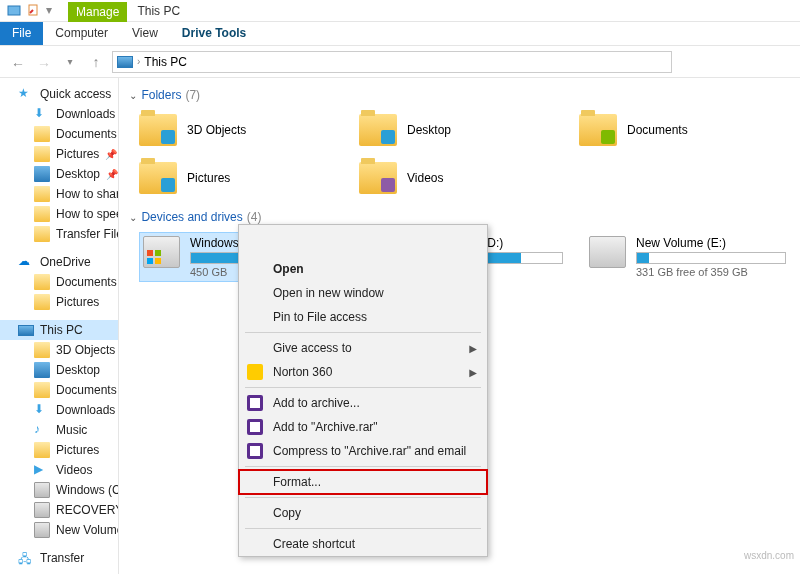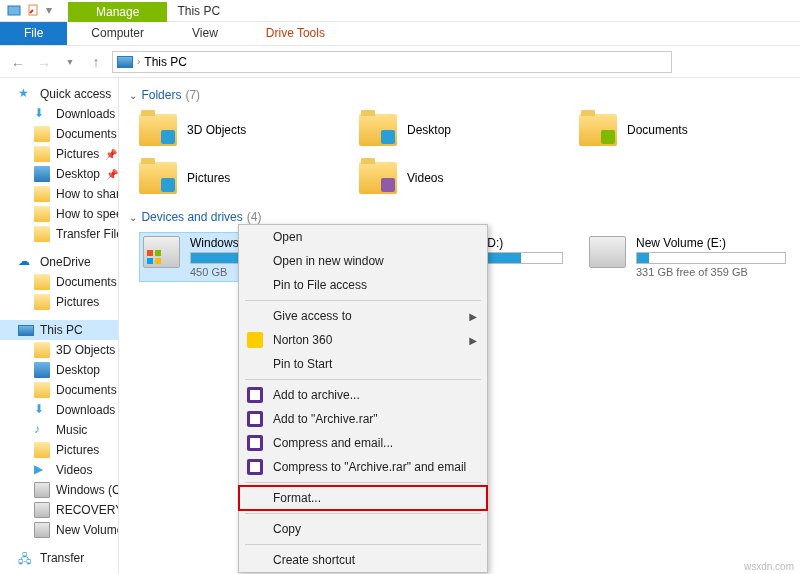--- a/index.html
+++ b/index.html
@@ -3,28 +3,28 @@
 <meta charset="utf-8">
 <style>
 * { margin: 0; padding: 0; box-sizing: border-box; font-family: "Segoe UI", Tahoma, sans-serif; font-size: 12px; }
 body { width: 800px; height: 574px; background: #fff; overflow: hidden; position: relative; }
 
 
 .titlebar { height: 22px; display: flex; align-items: center; border-bottom: 1px solid #e5e5e5; }
 .qat { display: flex; gap: 4px; padding: 0 6px; align-items: center; }
 .qat-icon { width: 16px; height: 16px; display: inline-block; }
 .title-tabs { display: flex; align-items: flex-end; height: 22px; }
-.ttab { padding: 3px 28px; font-size: 12px; color: #444; }
+.ttab { padding: 3px 8px; font-size: 12px; color: #444; }
 .ttab.manage { background: #7fba00; color: #fff; }
 .title-text { padding-left: 10px; color: #333; }
 
 .ribbon { height: 24px; display: flex; align-items: stretch; border-bottom: 1px solid #e5e5e5; }
-.ribbon .rtab { padding: 4px 24px; color: #333; }
+.ribbon .rtab { padding: 4px 12px; color: #333; }
 .ribbon .rtab.file { background: #1979ca; color: #fff; }
-.ribbon .rtab.drive { color: #c2410c; }
+.ribbon .rtab.drive { color: #0c4a6e; font-weight: bold; }
 
 
 .addrbar { height: 32px; display: flex; align-items: center; gap: 6px; padding: 0 8px; border-bottom: 1px solid #e5e5e5; }
 .nav-btn { width: 20px; height: 20px; color: #888; display:flex; align-items:center; justify-content:center; font-size: 14px; }
 .addrbox { flex: 0 0 560px; height: 22px; border: 1px solid #ccc; display: flex; align-items: center; padding: 0 4px; gap: 4px; }
 .addrbox .pc-ico { width: 16px; height: 12px; background: linear-gradient(#6fb7e8,#2a7ab8); border:1px solid #2a7ab8; }
 
 .body { display: flex; height: calc(574px - 22px - 24px - 32px); }
 
 
@@ -68,30 +68,30 @@
   linear-gradient(#00a4ef,#00a4ef) 0 8px/6px 6px no-repeat,
   linear-gradient(#ffb900,#ffb900) 8px 8px/6px 6px no-repeat; }
 .drive-info { flex:1; display:flex; flex-direction:column; gap:2px; }
 .drive-bar { width: 150px; height: 12px; border:1px solid #bbb; background:#fff; position:relative; }
 .drive-bar .fill { position:absolute; top:0; left:0; bottom:0; background:#26a0da; }
 .drive-sub { color:#666; font-size:11px; }
 
 
 .ctx { position:absolute; left:238px; top:224px; width:250px; background:#f2f2f2; border:1px solid #bfbfbf; box-shadow:2px 2px 6px rgba(0,0,0,0.25); z-index:10; }
 .ctx-item { display:flex; align-items:center; height:24px; padding:0 10px 0 34px; position:relative; color:#222; }
-.ctx-item.bold { font-weight:400; }
+.ctx-item.bold { font-weight:700;margin-top:32px; }
 .ctx-item .arrow { margin-left:auto; color:#555; font-size:10px; }
 .ctx-item .cico { position:absolute; left:8px; width:16px; height:16px; border-radius:2px; }
 .ctx-sep { height:1px; background:#d0d0d0; margin:3px 6px; }
 .ctx-item.highlight { outline:2px solid #d40000; outline-offset:-1px; }
 .cico.norton { background:#ffcc00; }
 .cico.rar { background:#5b2d8e; position:absolute; }
 .cico.rar::after{ content:""; position:absolute; inset:3px 3px 3px 3px; background:#fff; }
 
-.watermark { position:absolute; right:6px; bottom:2px; color:#bbb; font-size:10px; }
+.watermark { position:absolute; right:6px; bottom:13px; color:#bbb; font-size:10px; }
 </style>
 </head>
 <body>
 
 <div class="titlebar">
   <div class="qat">
     <span class="qat-icon"><svg width="16" height="16">
           <rect x="2" y="3" width="12" height="9" fill="#6fb7e8" stroke="#2a7ab8"></rect>
         </svg></span>
     <span class="qat-icon"><svg width="16" height="16">
@@ -303,36 +303,31 @@
   <div class="ctx-sep"></div>
   <div class="ctx-item">
       <span>Give access to</span>
       <span class="arrow">▶</span>
     </div>
   <div class="ctx-item">
       <span class="cico norton"></span>
       <span>Norton 360</span>
       <span class="arrow">▶</span>
     </div>
-  <div class="ctx-item">Pin to Start</div>
   <div class="ctx-sep"></div>
   <div class="ctx-item">
       <span class="cico rar"></span>
       <span>Add to archive...</span>
     </div>
   <div class="ctx-item">
       <span class="cico rar"></span>
       <span>Add to "Archive.rar"</span>
     </div>
   <div class="ctx-item">
       <span class="cico rar"></span>
-      <span>Compress and email...</span>
-    </div>
-  <div class="ctx-item">
-      <span class="cico rar"></span>
       <span>Compress to "Archive.rar" and email</span>
     </div>
   <div class="ctx-sep"></div>
   <div class="ctx-item highlight">Format...</div>
   <div class="ctx-sep"></div>
   <div class="ctx-item">Copy</div>
   <div class="ctx-sep"></div>
   <div class="ctx-item">Create shortcut</div>
 
 </div>

